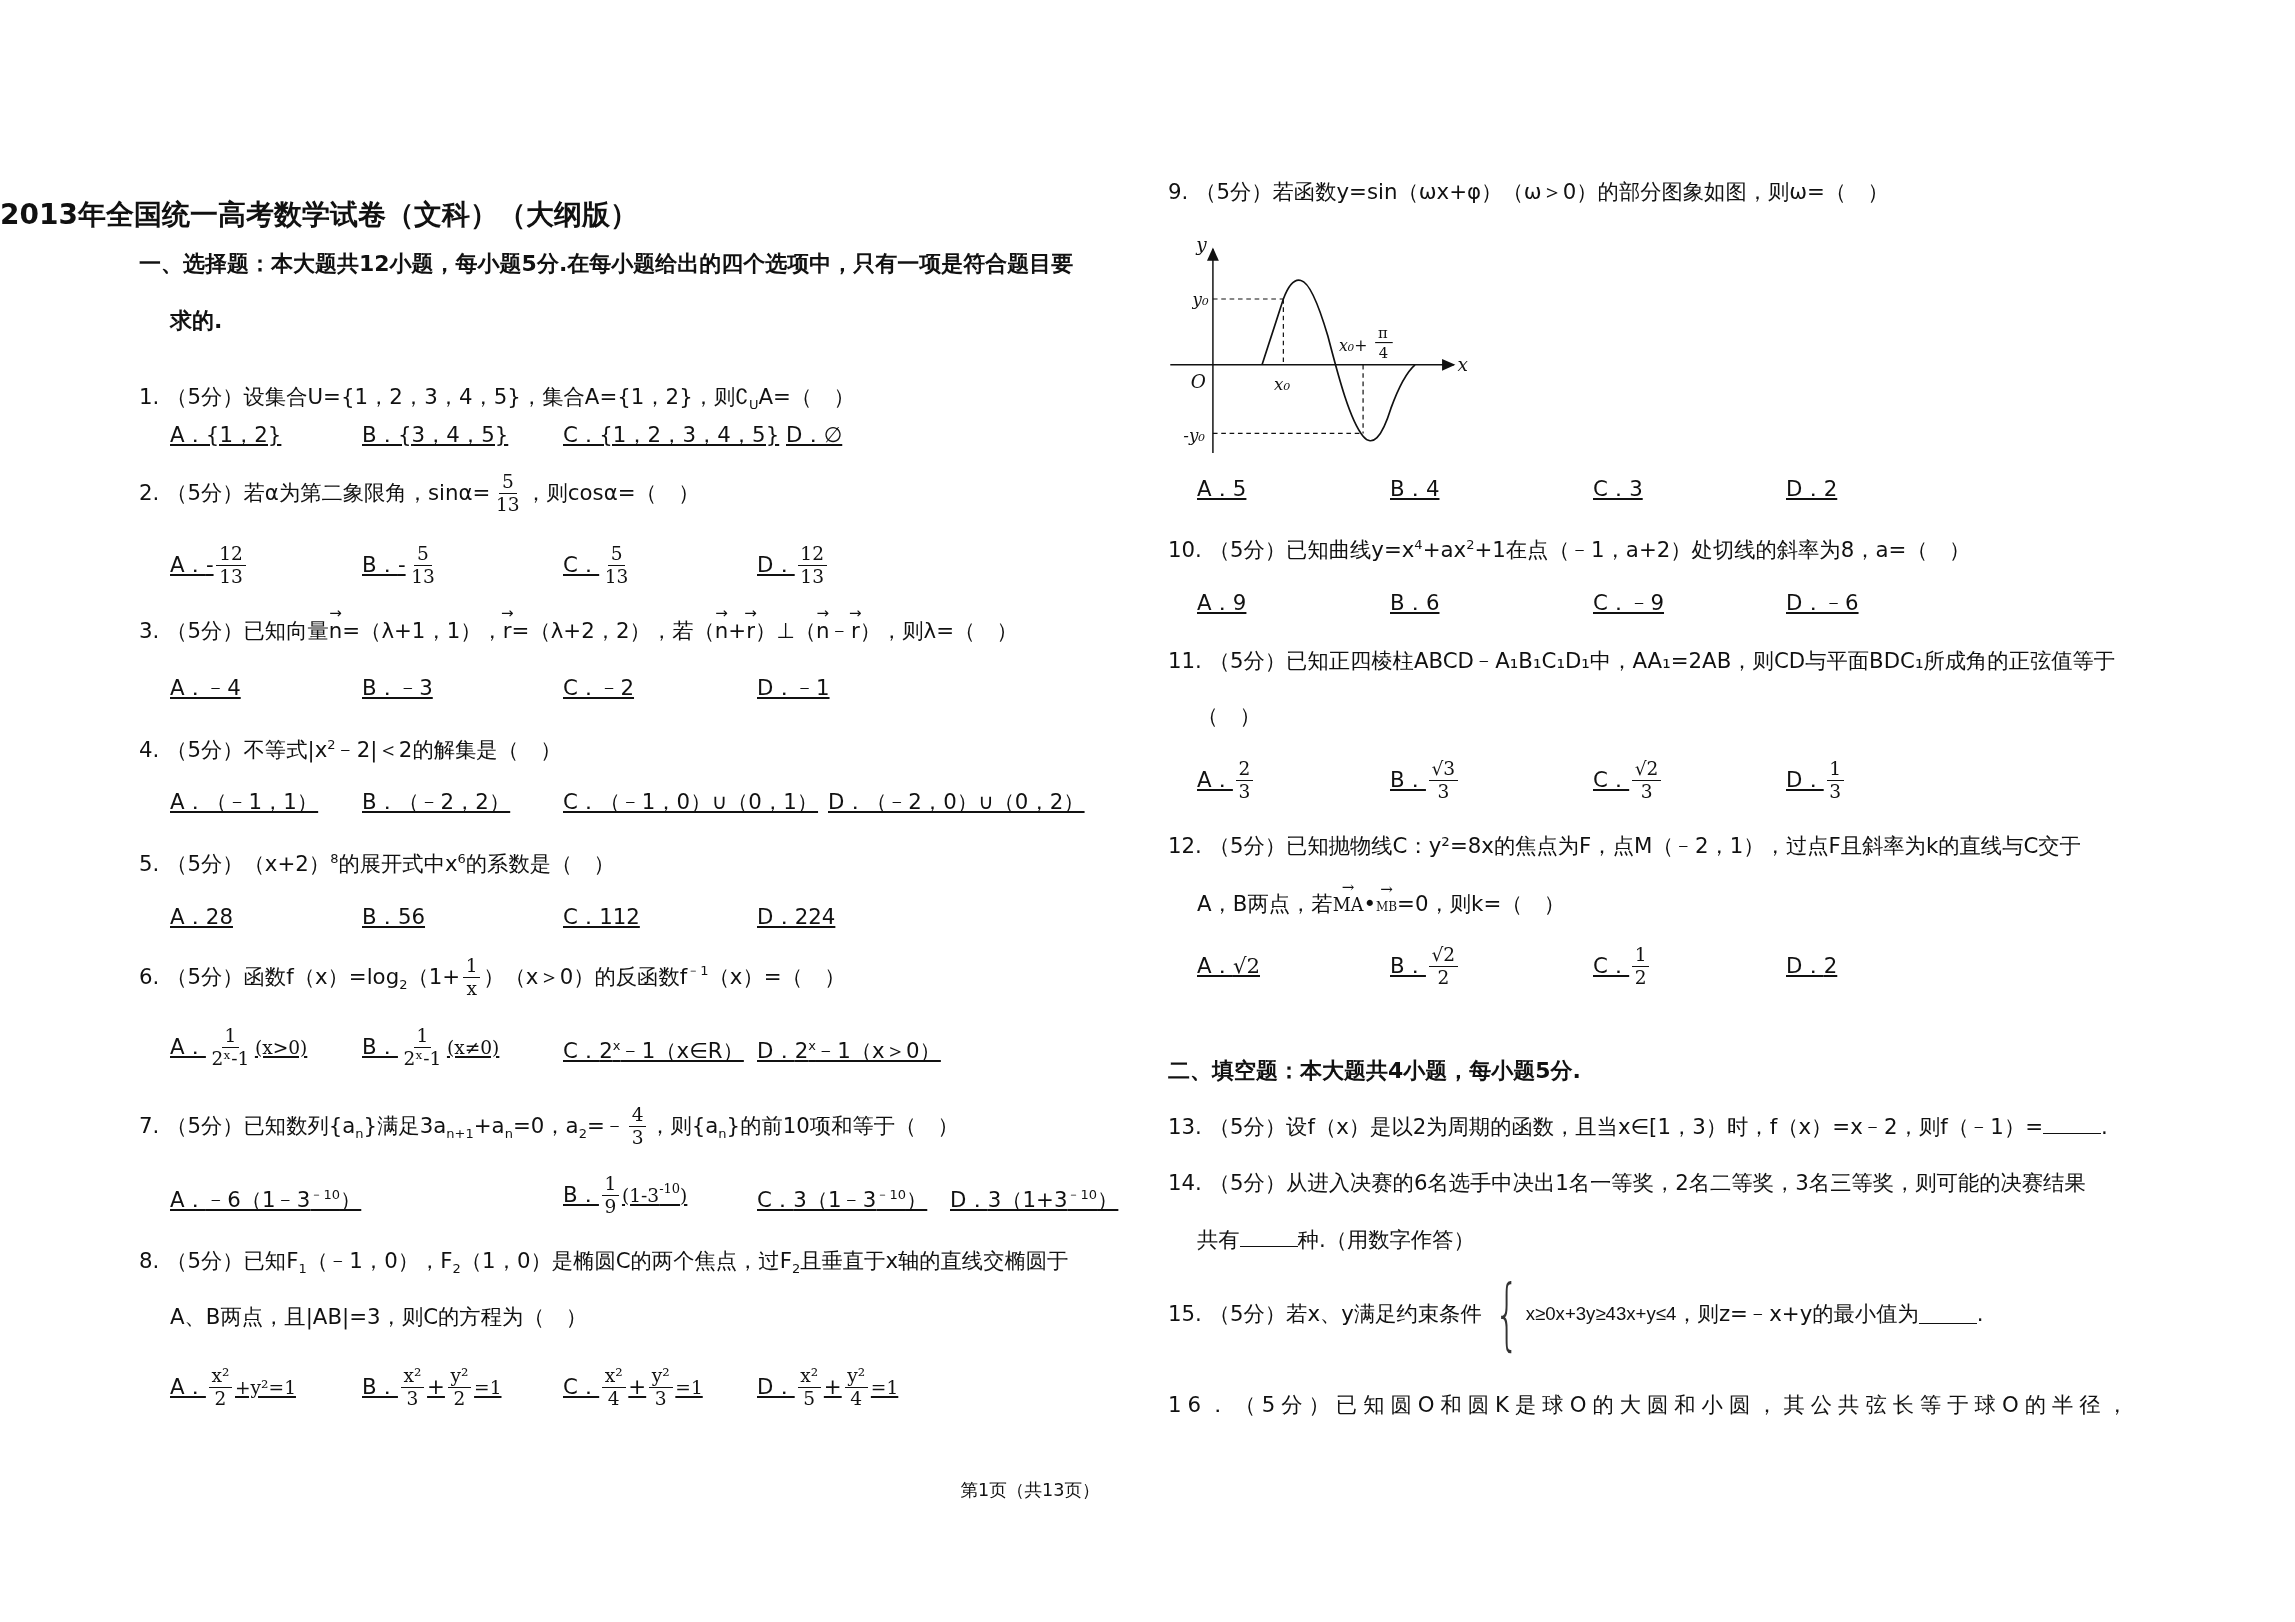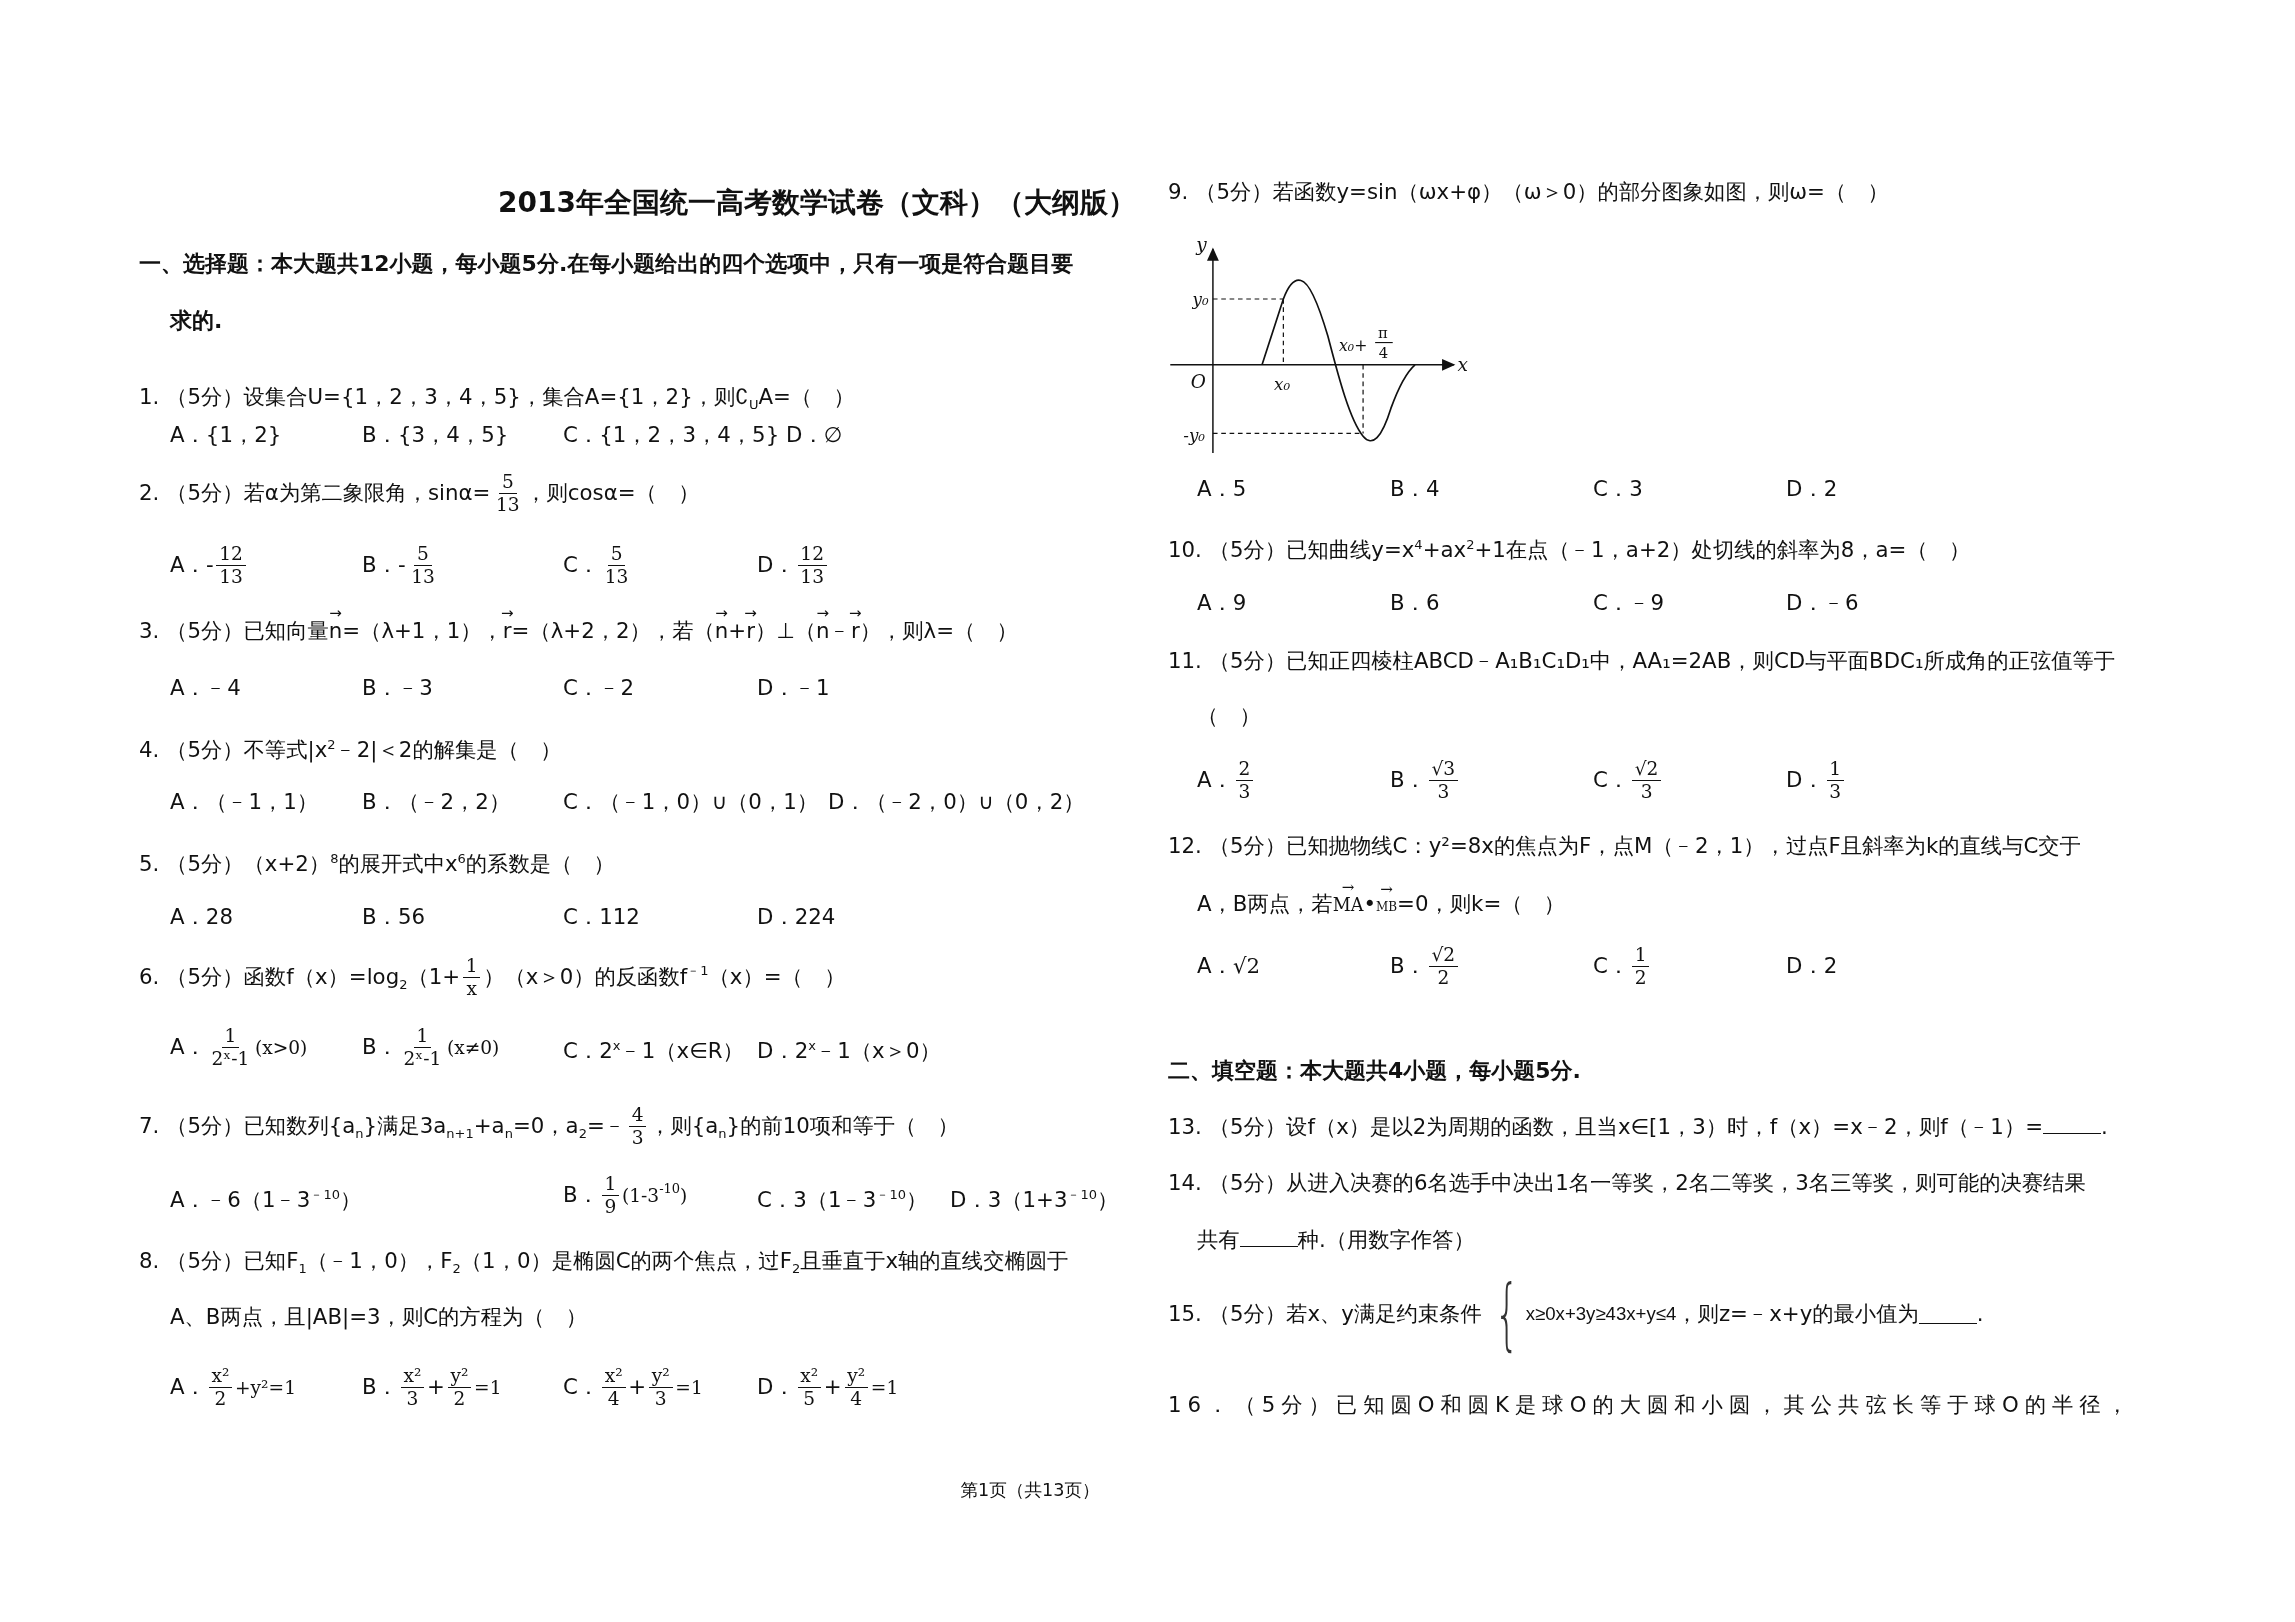--- a/index.html
+++ b/index.html
@@ -1,22 +1,22 @@
 <!DOCTYPE html>
 <html style="font-size:15px"><head>
 <meta charset="utf-8">
 <style>
   html, body { margin:0; padding:0; background:#ffffff; }
   body { width:2296px; height:1622px; position:relative; overflow:hidden;
          font-family:"DejaVu Sans","Liberation Sans",sans-serif; color:#111; }
   .abs { position:absolute; white-space:nowrap; }
-  .title { font-size:28px; font-weight:bold; left:0; width:1136px; text-align:right; top:184px; }
+  .title { font-size:28px; font-weight:bold; left:0; width:1136px; text-align:left; top:196px; }
   .sec { font-size:22px; font-weight:bold; }
   .q { font-size:21.3px; line-height:28px; }
-  .opt { font-size:21.3px; line-height:28px; }
+  .opt { font-size:21.3px; line-height:28px;text-decoration:underline; }
   .frac { display:inline-flex; flex-direction:column; align-items:center; vertical-align:middle;
           font-family:"DejaVu Serif","Liberation Serif",serif; font-size:18.6px; line-height:22px; margin:0 2.8px; }
   .frac .num { border-bottom:1.4px solid #111; padding:0 2.8px; }
   .frac .den { padding:0 2.8px; }
   sup, sub { font-size:13px; }
   .blank { display:inline-block; width:58px; border-bottom:1.9px solid #111; height:18.6px; }
   .vec { position:relative; display:inline-block; }
   .vec::before { content:"→"; position:absolute; top:-17.6px; left:50%; transform:translateX(-50%); font-size:15px; }
   .brace { display:inline-flex; align-items:center; vertical-align:middle; }
   .brace .bl { font-size:78px; font-weight:100; line-height:78px; transform:scaleX(0.5); margin-right:-5.6px; color:#333; }

